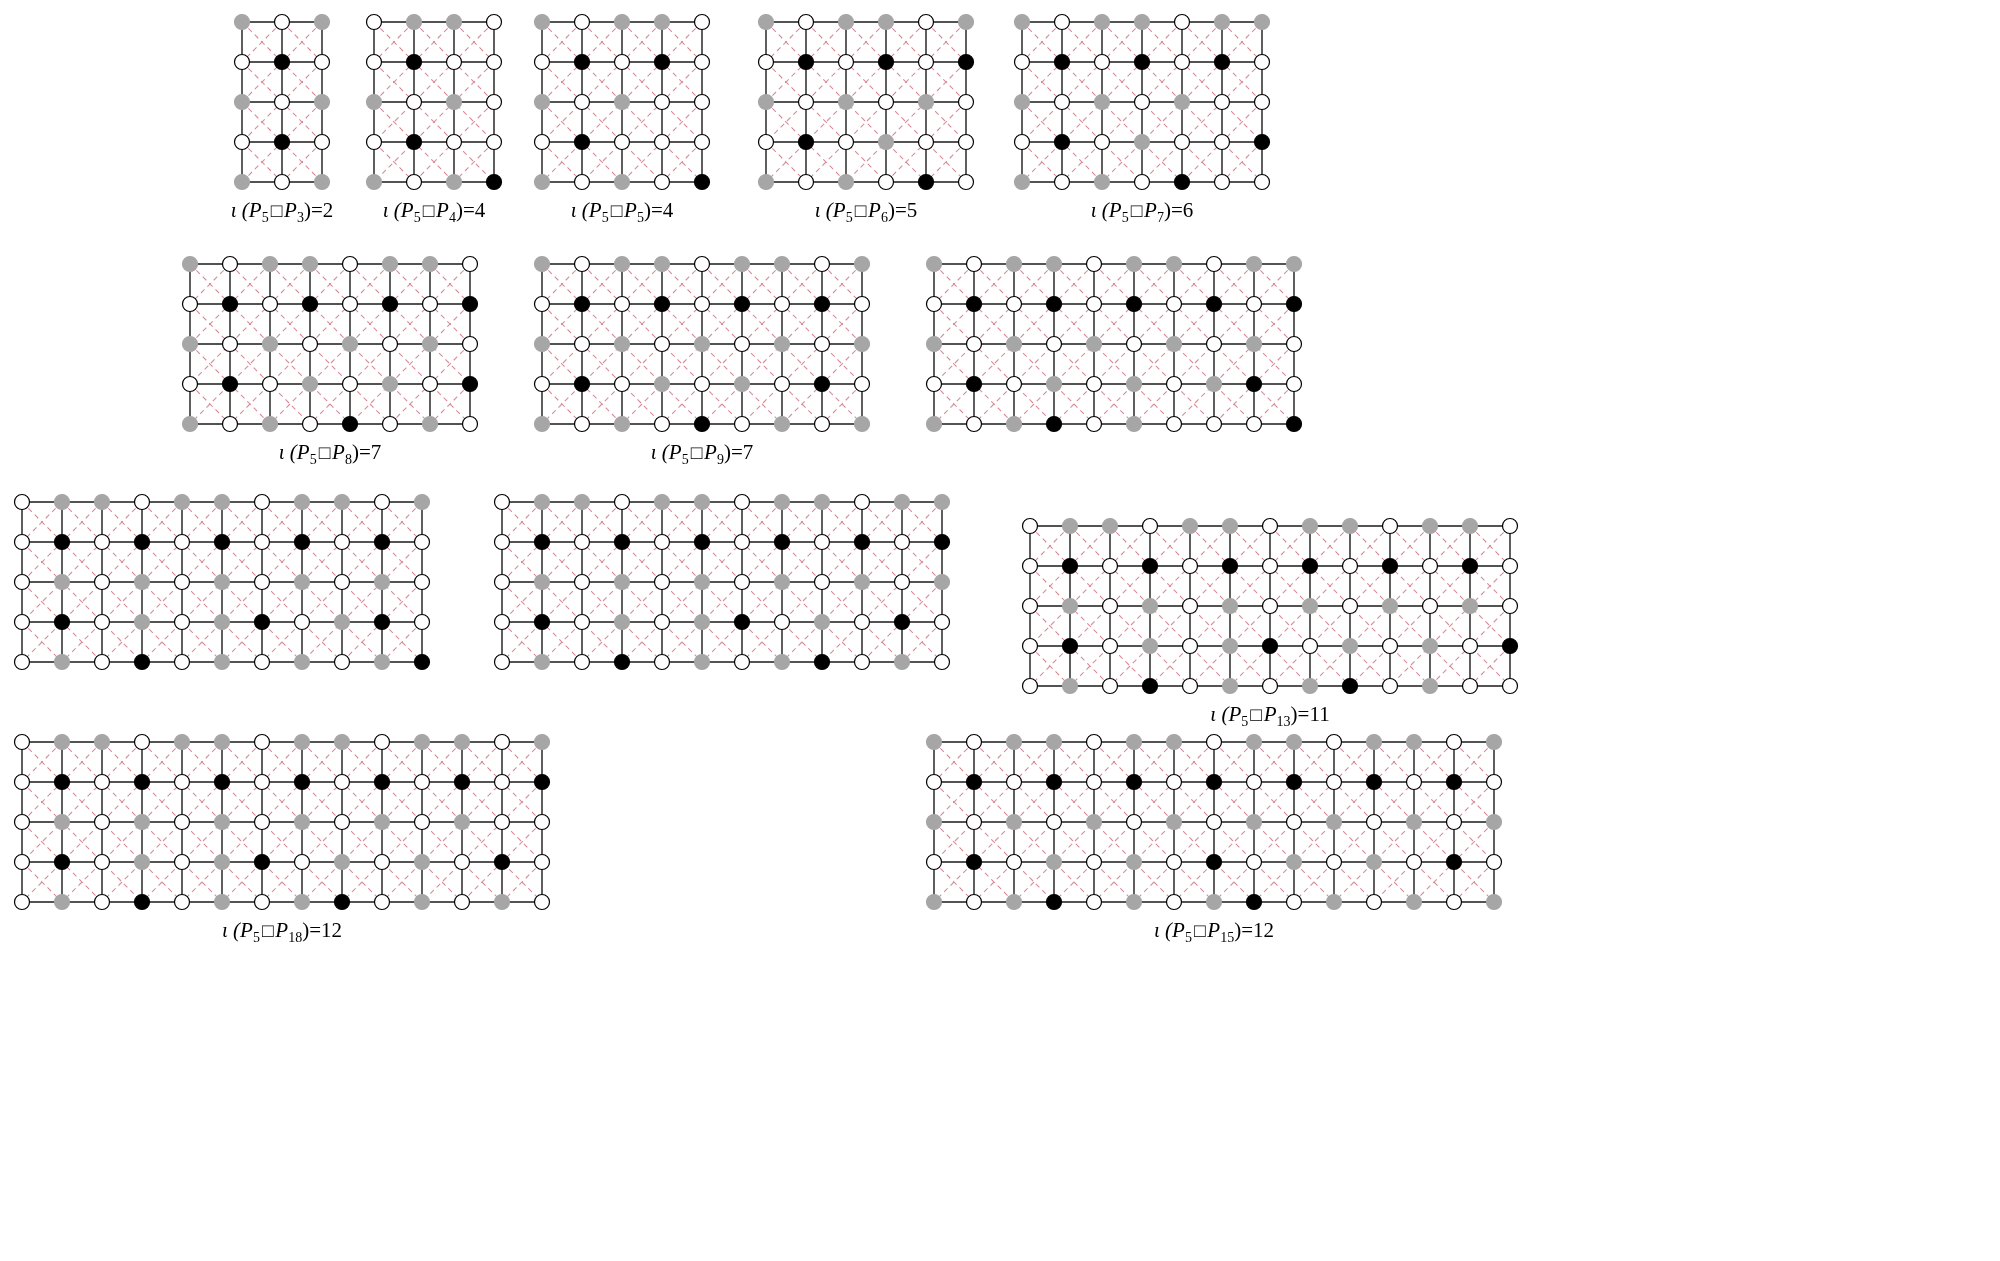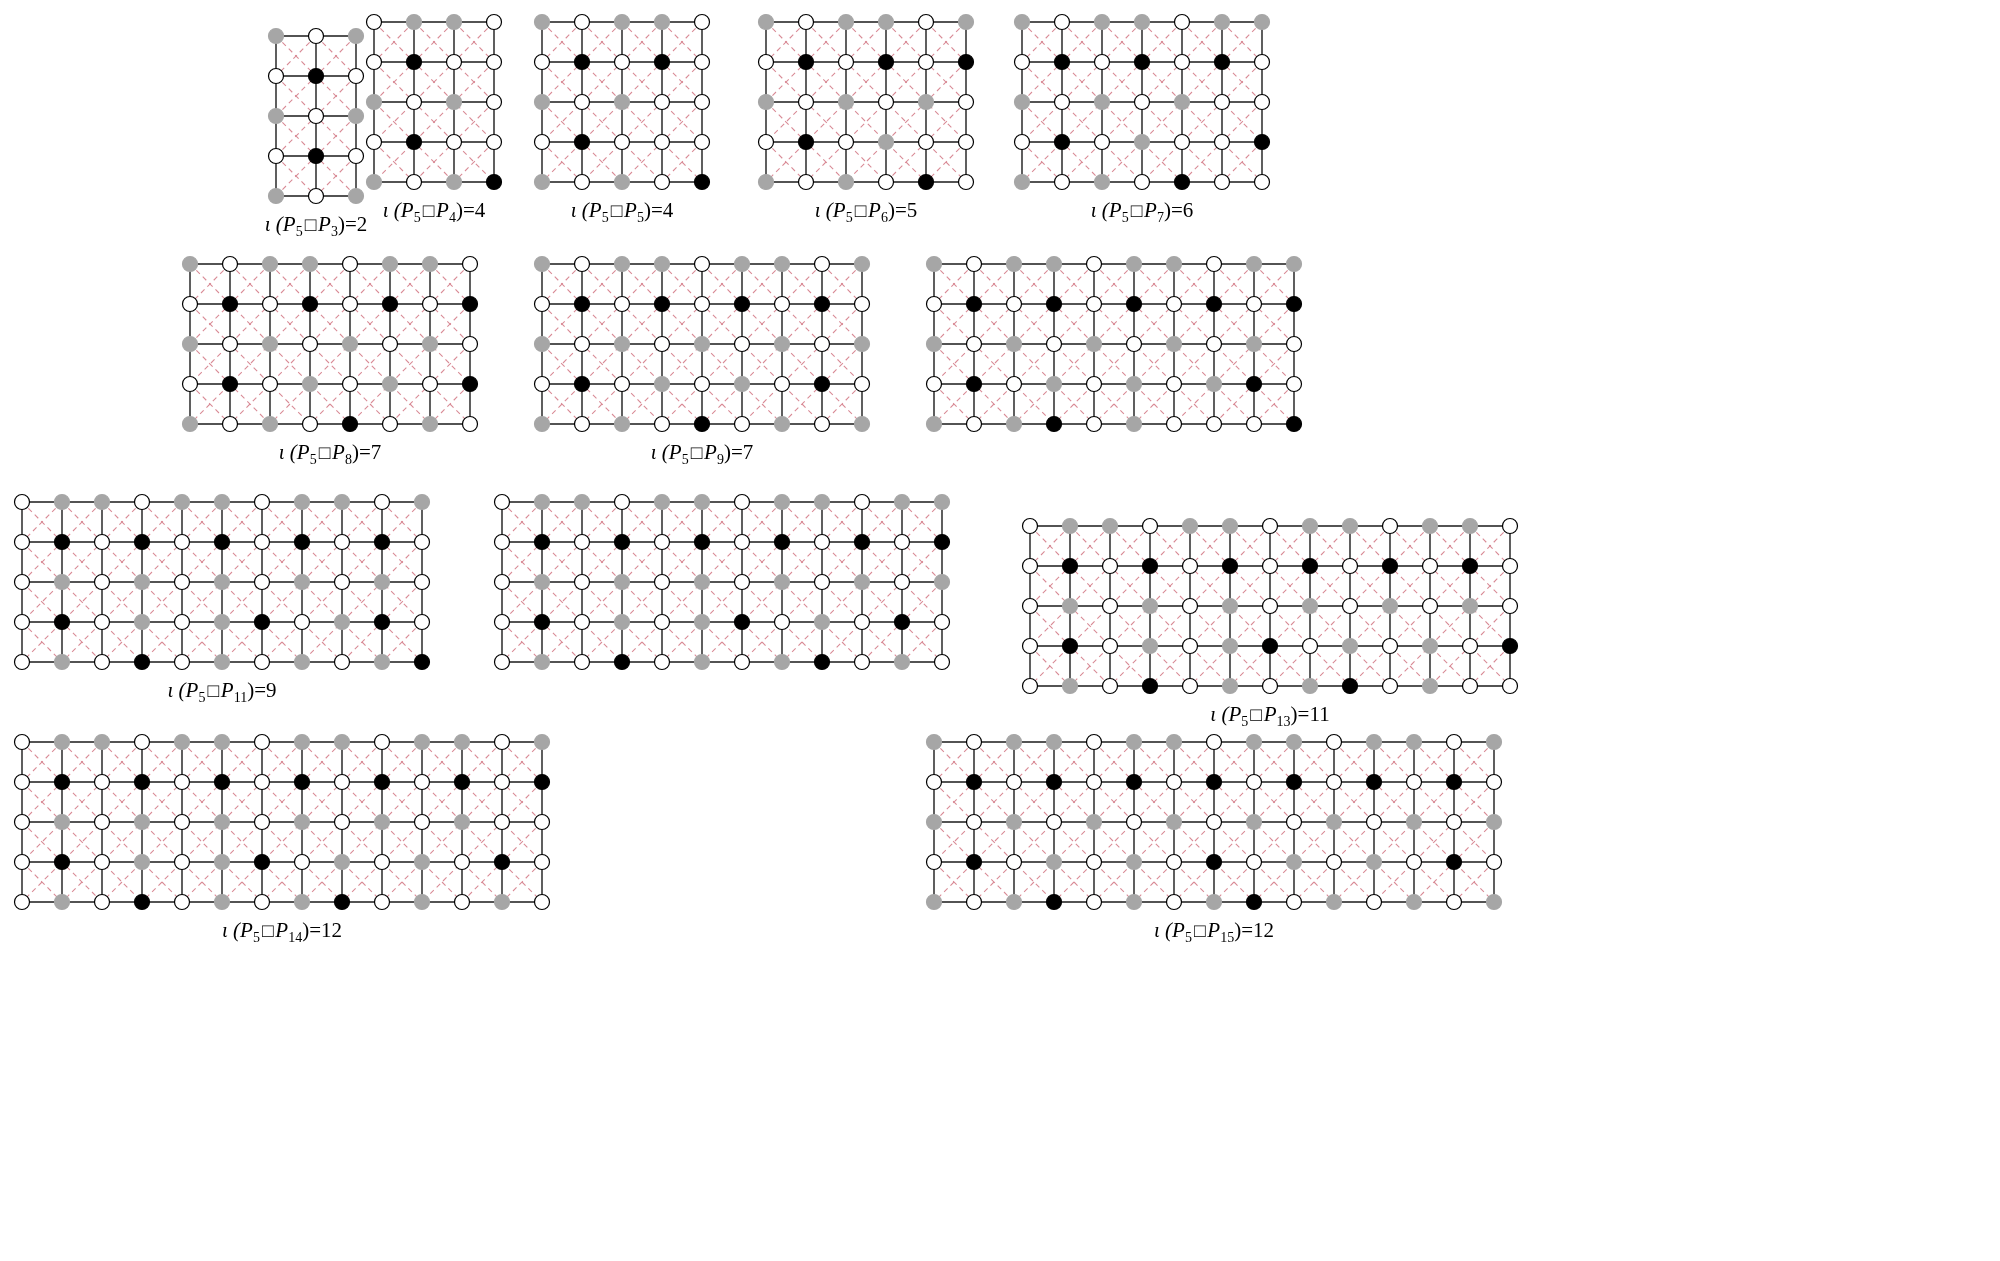--- a/index.html
+++ b/index.html
@@ -42,21 +42,21 @@
   }
   .caption .box {
     font-size: 19px;
     padding: 0 2px;
   }
 </style>
 </head>
 <body>
 
 <div id="stage">
-    <div class="figure" style="left: 228px; top: 22px; margin-left: 34px;">
+    <div class="figure" style="left: 228px; top: 8px;">
       <svg width="108" height="188" viewBox="0 0 108 188">
         <g stroke="#d98b96" stroke-width="1.1" stroke-dasharray="5,4">
           <line x1="14" y1="134" x2="54" y2="174"></line>
           <line x1="14" y1="94" x2="94" y2="174"></line>
           <line x1="14" y1="54" x2="94" y2="134"></line>
           <line x1="14" y1="14" x2="94" y2="94"></line>
           <line x1="54" y1="14" x2="94" y2="54"></line>
           <line x1="54" y1="14" x2="14" y2="54"></line>
           <line x1="94" y1="14" x2="14" y2="94"></line>
           <line x1="94" y1="54" x2="14" y2="134"></line>
@@ -723,21 +723,20 @@
           <circle cx="134" cy="174" r="7.5" fill="#000000" stroke="#000000" stroke-width="1.2"></circle>
           <circle cx="174" cy="174" r="7.5" fill="#ffffff" stroke="#000000" stroke-width="1.2"></circle>
           <circle cx="214" cy="174" r="7.5" fill="#a6a6a6" stroke="#a6a6a6" stroke-width="1.2"></circle>
           <circle cx="254" cy="174" r="7.5" fill="#ffffff" stroke="#000000" stroke-width="1.2"></circle>
           <circle cx="294" cy="174" r="7.5" fill="#a6a6a6" stroke="#a6a6a6" stroke-width="1.2"></circle>
           <circle cx="334" cy="174" r="7.5" fill="#ffffff" stroke="#000000" stroke-width="1.2"></circle>
           <circle cx="374" cy="174" r="7.5" fill="#a6a6a6" stroke="#a6a6a6" stroke-width="1.2"></circle>
           <circle cx="414" cy="174" r="7.5" fill="#000000" stroke="#000000" stroke-width="1.2"></circle>
         </g>
       </svg>
-      <div class="caption" style="width: 428px;"><span class="it">ι (</span><span class="it">P</span><span class="sub">5</span><span class="box">□</span><span class="it">P</span><span class="sub">11</span><span>)=</span><span>9</span></div>
     </div>
     <div class="figure" style="left: 488px; top: 488px;">
       <svg width="468" height="188" viewBox="0 0 468 188">
         <g stroke="#d98b96" stroke-width="1.1" stroke-dasharray="5,4">
           <line x1="14" y1="134" x2="54" y2="174"></line>
           <line x1="14" y1="94" x2="94" y2="174"></line>
           <line x1="14" y1="54" x2="134" y2="174"></line>
           <line x1="14" y1="14" x2="174" y2="174"></line>
           <line x1="54" y1="14" x2="214" y2="174"></line>
           <line x1="94" y1="14" x2="254" y2="174"></line>
@@ -1094,21 +1093,21 @@
           <circle cx="254" cy="174" r="7.5" fill="#ffffff" stroke="#000000" stroke-width="1.2"></circle>
           <circle cx="294" cy="174" r="7.5" fill="#a6a6a6" stroke="#a6a6a6" stroke-width="1.2"></circle>
           <circle cx="334" cy="174" r="7.5" fill="#000000" stroke="#000000" stroke-width="1.2"></circle>
           <circle cx="374" cy="174" r="7.5" fill="#ffffff" stroke="#000000" stroke-width="1.2"></circle>
           <circle cx="414" cy="174" r="7.5" fill="#a6a6a6" stroke="#a6a6a6" stroke-width="1.2"></circle>
           <circle cx="454" cy="174" r="7.5" fill="#ffffff" stroke="#000000" stroke-width="1.2"></circle>
           <circle cx="494" cy="174" r="7.5" fill="#a6a6a6" stroke="#a6a6a6" stroke-width="1.2"></circle>
           <circle cx="534" cy="174" r="7.5" fill="#ffffff" stroke="#000000" stroke-width="1.2"></circle>
         </g>
       </svg>
-      <div class="caption" style="width: 548px;"><span class="it">ι (</span><span class="it">P</span><span class="sub">5</span><span class="box">□</span><span class="it">P</span><span class="sub">14</span><span>)=</span><span>12</span></div>
+      <div class="caption" style="width: 548px;"><span class="it">ι (</span><span class="it">P</span><span class="sub">5</span><span class="box">□</span><span class="it">P</span><span class="sub">18</span><span>)=</span><span>12</span></div>
     </div>
     <div class="figure" style="left: 920px; top: 728px;">
       <svg width="588" height="188" viewBox="0 0 588 188">
         <g stroke="#d98b96" stroke-width="1.1" stroke-dasharray="5,4">
           <line x1="14" y1="134" x2="54" y2="174"></line>
           <line x1="14" y1="94" x2="94" y2="174"></line>
           <line x1="14" y1="54" x2="134" y2="174"></line>
           <line x1="14" y1="14" x2="174" y2="174"></line>
           <line x1="54" y1="14" x2="214" y2="174"></line>
           <line x1="94" y1="14" x2="254" y2="174"></line>

